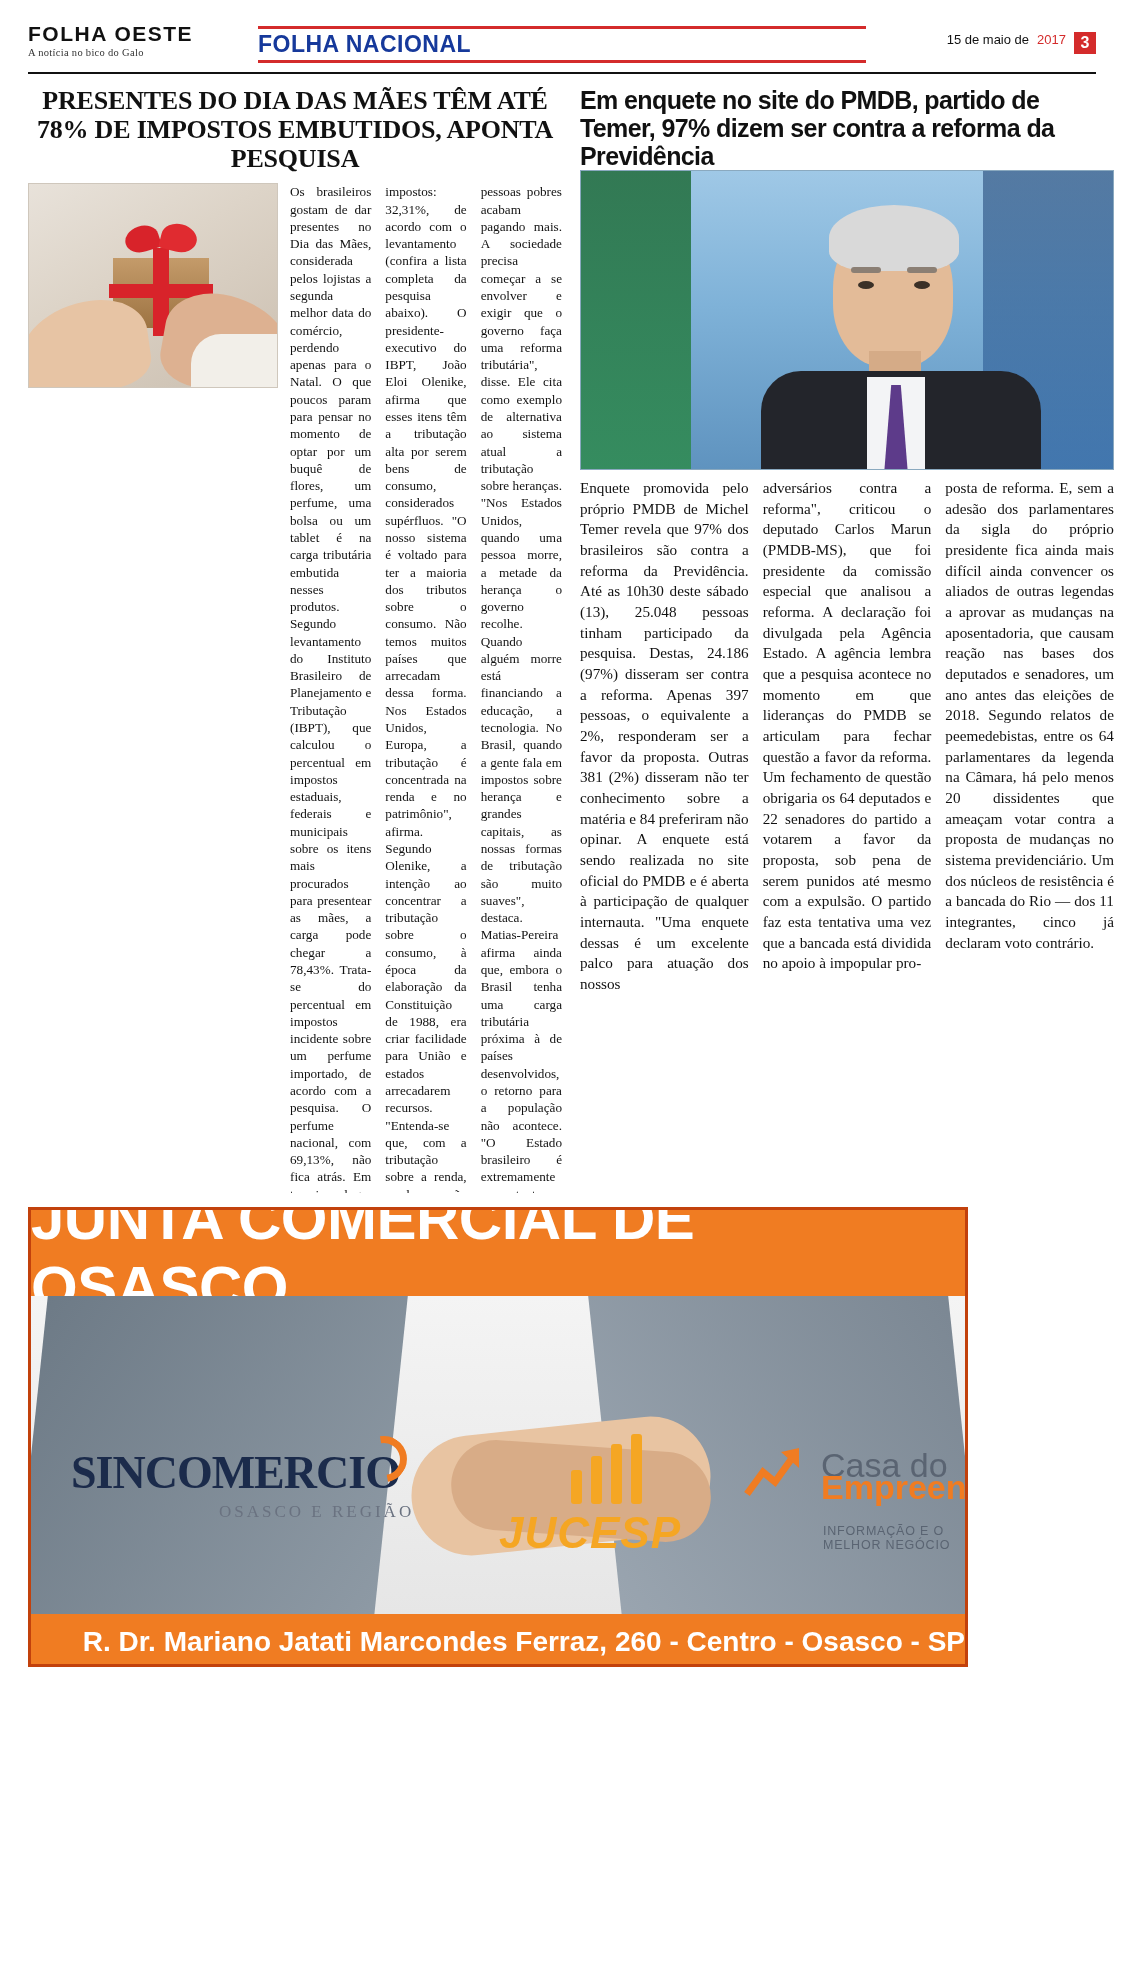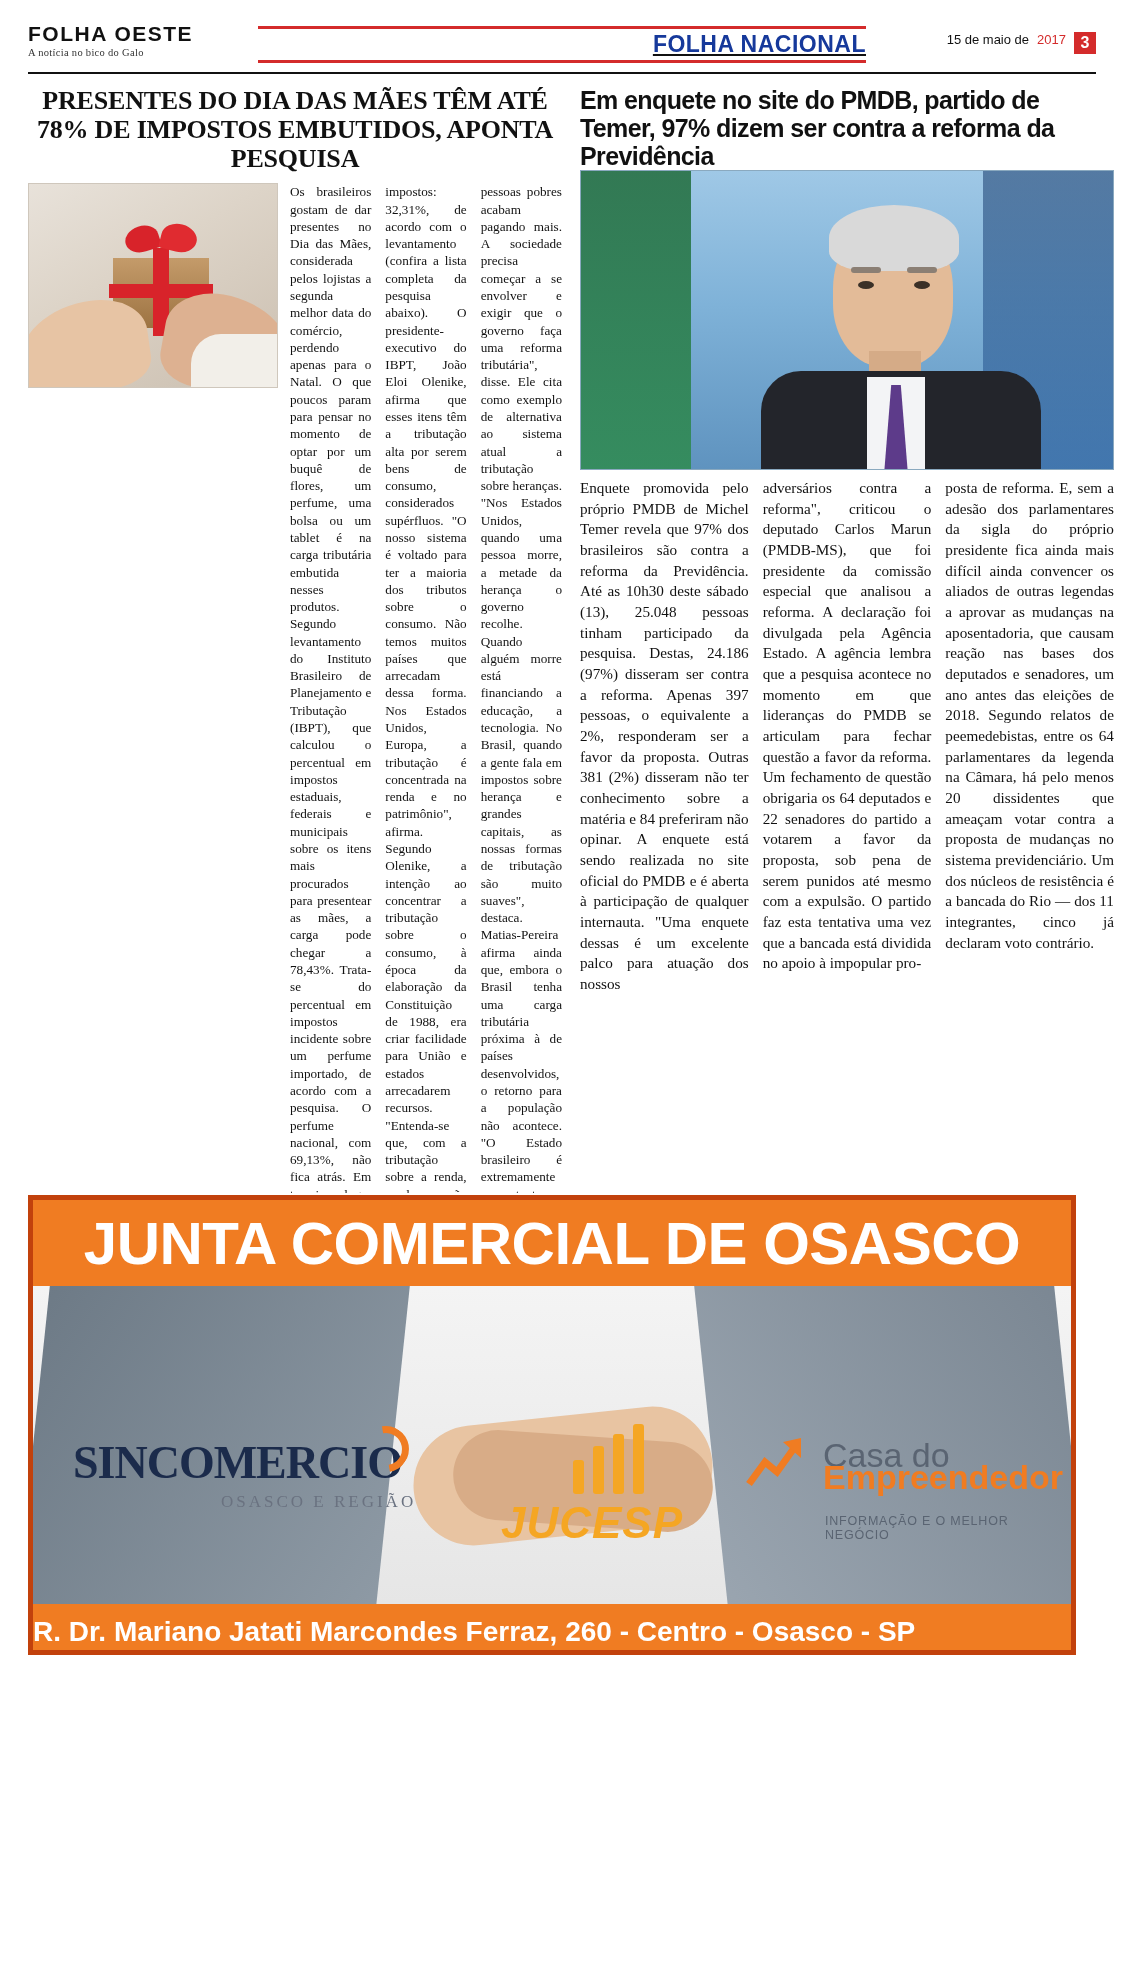--- a/index.html
+++ b/index.html
@@ -12,21 +12,21 @@
     position:relative;
     overflow:hidden;
   }
   .page { width:1124px; height:1985px; padding:22px 28px 0 28px; position:relative; }
 
   
   .masthead { display:flex; align-items:flex-start; height:52px; border-bottom:2px solid #111; padding-bottom:4px; }
   .brand { width:230px; flex:0 0 230px; }
   .brand-name { font-family:"Liberation Sans", sans-serif; font-weight:bold; font-size:21px; letter-spacing:1.5px; color:#111; }
   .brand-sub { font-family:"Liberation Serif", serif; font-size:10.5px; color:#333; margin-top:1px; letter-spacing:.3px; }
-  .section-wrap { flex:1; display:flex; flex-direction:column; justify-content:center; align-items:flex-end; position:relative; padding-top:4px;text-decoration:underline; }
+  .section-wrap { flex:1; display:flex; flex-direction:column; justify-content:center; align-items:flex-start; position:relative; padding-top:4px; }
   .rule-red { width:100%; height:3px; background:#d42b2b; }
   .section-title { font-family:"Liberation Sans", sans-serif; font-weight:bold; color:#16399b; font-size:23px; letter-spacing:.5px; padding:2px 0 2px 0; }
   .dateblock { width:230px; flex:0 0 230px; display:flex; align-items:flex-start; justify-content:flex-end; gap:8px; padding-top:10px;text-align:right; }
   .date-text { font-family:"Liberation Sans", sans-serif; font-size:13px; color:#111; }
   .date-year { color:#d42b2b; }
   .page-num { background:#d42b2b; color:#fff; font-family:"Liberation Sans", sans-serif; font-weight:bold; font-size:16px; width:22px; height:22px; display:flex; align-items:center; justify-content:center; }
 
   
   .content { display:flex; gap:18px; margin-top:12px; }
   .left-block { width:534px; flex:0 0 534px; }
@@ -84,39 +84,39 @@
 
   
   .cols-left { column-count:3; column-gap:14px; column-rule:0; font-size:13.2px; line-height:1.31; text-align:justify; hyphens:auto; }
   .cols-right { column-count:3; column-gap:14px; font-size:15.2px; line-height:1.36; text-align:justify; hyphens:auto; }
   .cols-left p, .cols-right p { margin:0; text-indent:0; }
 
   .left-body-wrap { height:1010px; overflow:hidden; }
   .right-body-wrap { height:712px; overflow:hidden; }
 
   
-  .ad { margin-top:2px; width:1048px; height:460px; position:relative; overflow:hidden; border:5px solid #c2410c; }
+  .ad { margin-top:14px; width:940px; height:460px; position:relative; overflow:hidden; border:3px solid #c2410c; }
   .ad-top { height:86px; background:#f07c22; display:flex; align-items:center; justify-content:center; }
   .ad-top-text { font-family:"Liberation Sans", sans-serif; font-weight:bold; color:#fff; font-size:60px; letter-spacing:-.5px; }
   .ad-mid { height:318px; background:linear-gradient(180deg,#f4f4f4,#e6e6e6); position:relative; overflow:hidden; }
   .suit-l { position:absolute; left:0; top:-10px; width:360px; height:340px; background:linear-gradient(120deg,#6d7a86,#8e9aa5); transform:skewX(-6deg); }
   .suit-r { position:absolute; right:0; top:-10px; width:360px; height:340px; background:linear-gradient(240deg,#7b8793,#9aa5b0); transform:skewX(6deg); }
   .hands { position:absolute; left:380px; top:130px; width:300px; height:120px; background:#e8c4a2; border-radius:60px; transform:rotate(-6deg); }
   .hands2 { position:absolute; left:420px; top:150px; width:260px; height:90px; background:#d8ac87; border-radius:50px; transform:rotate(4deg); }
   .logo-sin { position:absolute; left:40px; top:150px; font-family:Liberation Serif, serif; font-weight:bold; font-size:46px; color:#1b2b4b; letter-spacing:-1px; }
   .logo-sin-sub { position:absolute; left:188px; top:206px; font-family:"Liberation Serif", serif; font-size:17px; color:#6a7280; letter-spacing:3px; }
   .sin-swoosh { position:absolute; left:330px; top:140px; width:46px; height:46px; border:7px solid #f07c22; border-radius:50%; border-left-color:transparent; border-bottom-color:transparent; transform:rotate(35deg); }
   .logo-jucesp { position:absolute; left:468px; top:212px; font-family:"Liberation Sans", sans-serif; font-style:italic; font-weight:bold; font-size:44px; color:#f5a623; letter-spacing:1px; }
   .jucesp-bars { position:absolute; left:540px; top:138px; width:120px; height:70px; }
   .jucesp-bars i { position:absolute; bottom:0; width:11px; background:#f5a623; border-radius:3px; display:block; }
   .logo-casa-title { position:absolute; left:790px; top:150px; font-family:"Liberation Sans", sans-serif; font-size:34px; color:#5a6472; }
   .logo-casa-sub { position:absolute; left:790px; top:172px; font-family:"Liberation Sans", sans-serif; font-weight:bold; font-size:34px; color:#f07c22; }
   .logo-casa-tag { position:absolute; left:792px; top:228px; font-family:"Liberation Sans", sans-serif; font-size:12.5px; color:#5a6472; letter-spacing:.8px; }
   .casa-mark { position:absolute; left:710px; top:146px; width:64px; height:64px; }
-  .ad-bottom { height:56px; background:#f07c22; display:flex; align-items:center; justify-content:flex-start; }
+  .ad-bottom { height:56px; background:#f07c22; display:flex; align-items:center; justify-content:flex-end; }
   .ad-bottom-text { font-family:"Liberation Sans", sans-serif; font-weight:bold; color:#fff; font-size:28px; }
 </style>
 </head>
 <body>
 
 <div class="page">
 
   <div class="masthead">
     <div class="brand">
       <div class="brand-name">FOLHA OESTE</div>

